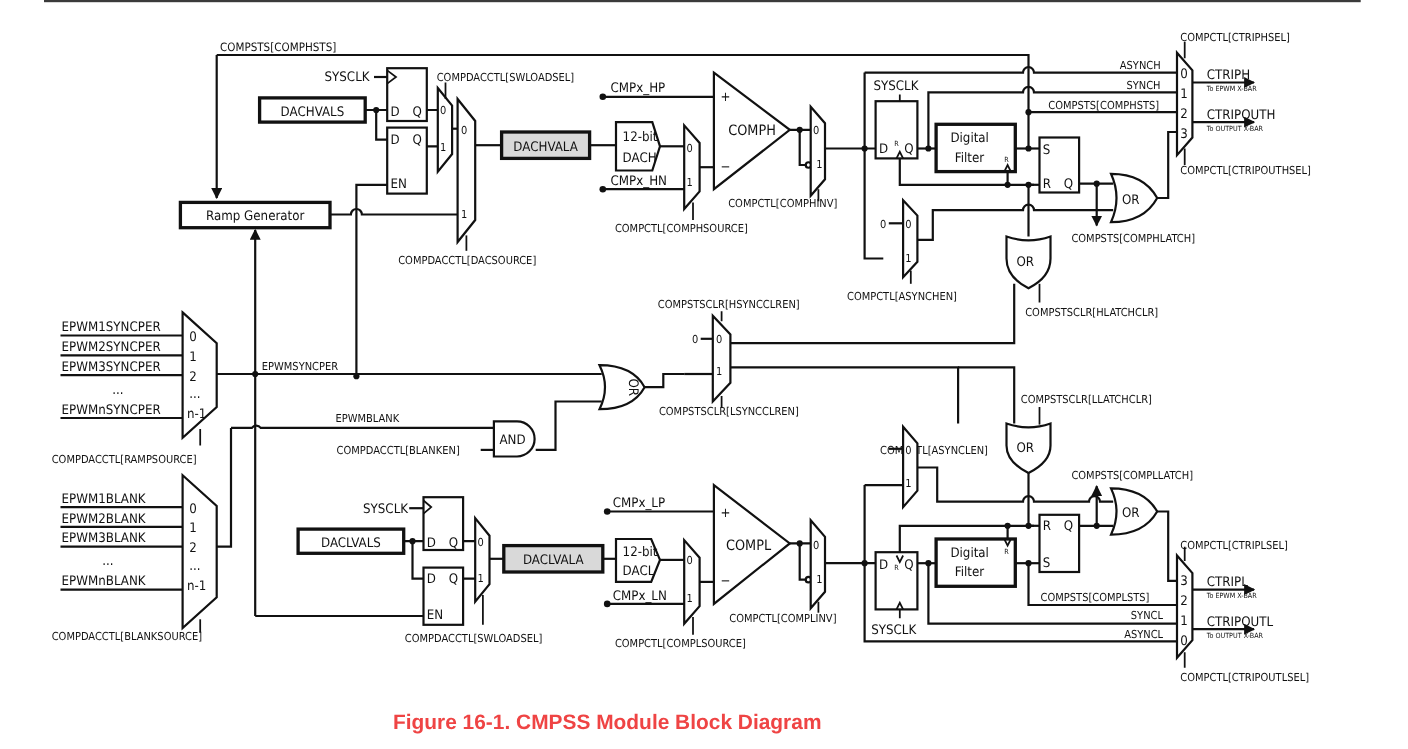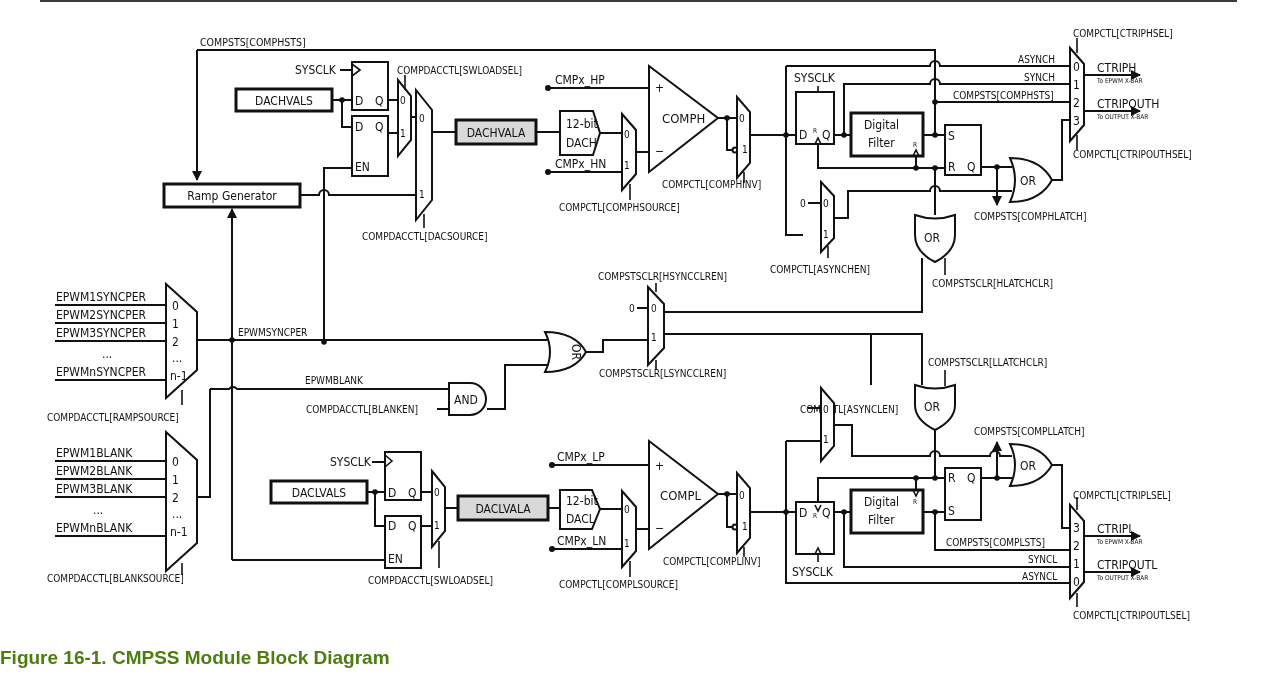--- a/index.html
+++ b/index.html
@@ -11,21 +11,21 @@
   .wt{stroke:#111;stroke-width:1.6;fill:none;}
   .blk{stroke:#111;stroke-width:2;fill:#fff;}
   .blkb{stroke:#111;stroke-width:3;fill:#fff;}
   .blkg{stroke:#111;stroke-width:3;fill:#d9d9d9;}
   .dot{fill:#111;}
   .lbl{font-size:10.5px;}
   .lbs{font-size:10px;}
   .lbm{font-size:12px;}
   .lbb{font-size:13px;}
   .tiny{font-size:6.5px;}
-  #caption{position:absolute;left:0;width:1104px;top:647px;text-align:left;font-family:"Liberation Sans",sans-serif;font-weight:bold;font-size:19px;color:#4d7c0f;}
+  #caption{position:absolute;left:0;width:1104px;top:647px;text-align:center;font-family:"Liberation Sans",sans-serif;font-weight:bold;font-size:19px;color:#ef4444;}
 </style>
 </head>
 <body>
 
 <div id="topbar"></div>
 
 <svg id="canvas" width="1280" height="681" viewBox="0 0 1280 681">
   <defs>
     <marker id="arr" viewBox="0 0 10 10" refX="9" refY="5" markerWidth="5" markerHeight="5" orient="auto">
       <path d="M0,0 L10,5 L0,10 z" fill="#111"></path>

